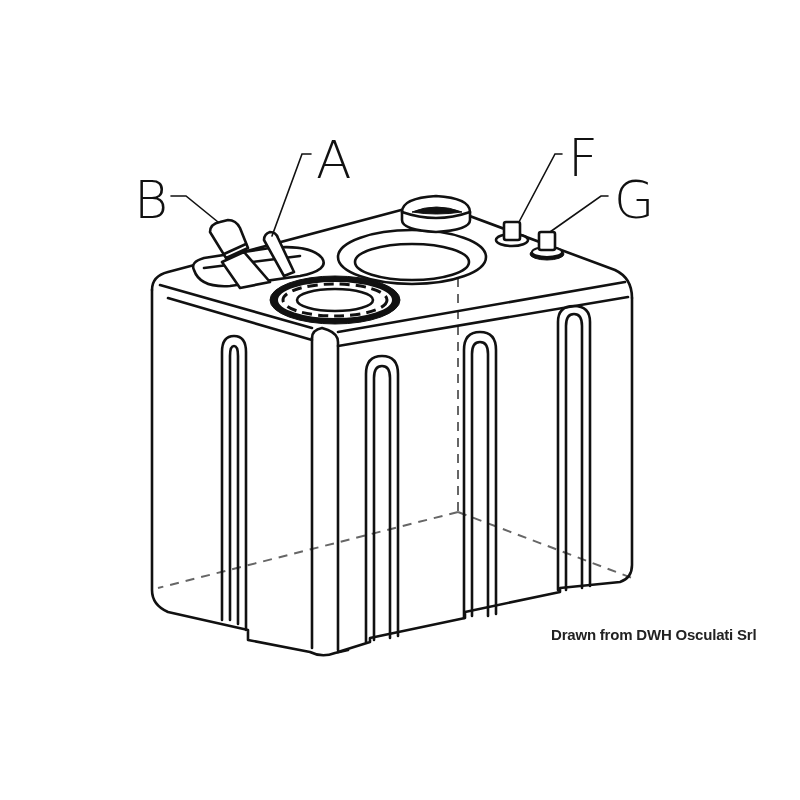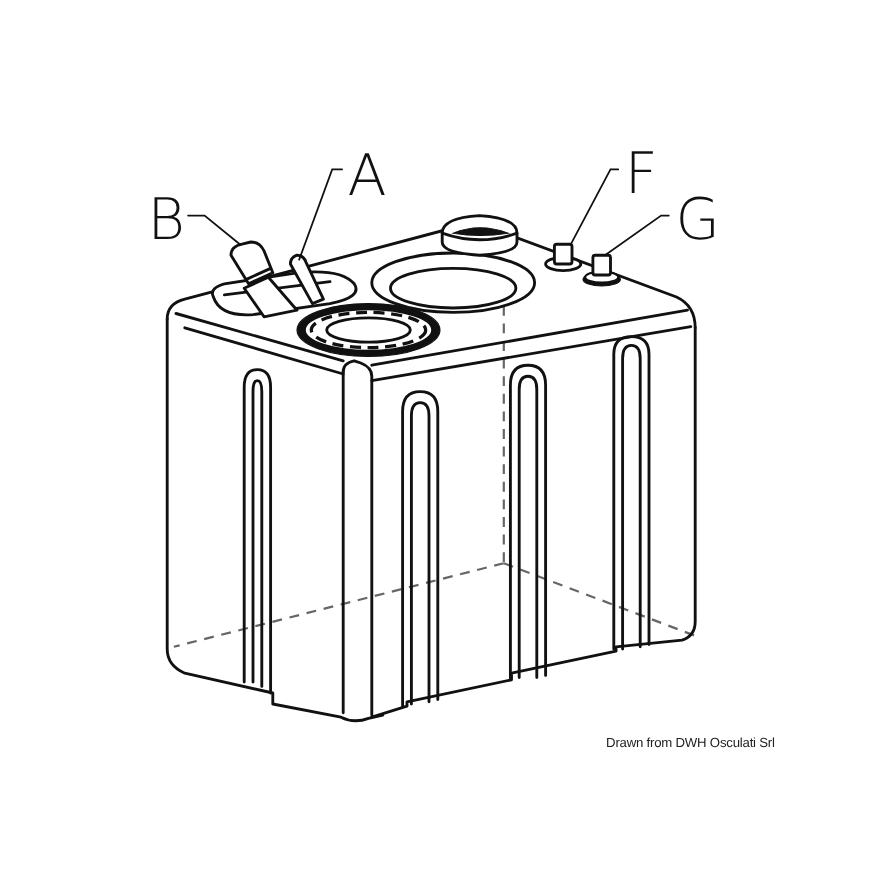--- a/index.html
+++ b/index.html
@@ -8,25 +8,26 @@
   .label {
     position: absolute;
     font-family: "DejaVu Sans", sans-serif;
     font-weight: 300;
     font-size: 52px;
     line-height: 1;
     color: #111;
   }
   .credit {
     position: absolute;
-    left: 551px; top: 668px;
+    left: 551px; top: 626px;
     font-family: "Liberation Sans", sans-serif;
-    font-size: 12px;
+    font-size: 15px;
     color: #222;
     letter-spacing: -0.2px;
+    font-weight: bold;
   }
   svg .stroke { fill: none; stroke: #111; stroke-width: 2.6; stroke-linejoin: round; stroke-linecap: round; }
   svg .thin { fill: none; stroke: #111; stroke-width: 1.6; stroke-linecap: round; }
   svg .dash { fill: none; stroke: #666; stroke-width: 2; stroke-dasharray: 9 7; }
   svg .white { fill: #fff; stroke: #111; stroke-width: 2.6; stroke-linejoin: round; }
   svg .black { fill: #111; stroke: #111; stroke-width: 1; }
 </style>
 </head>
 <body>
 

